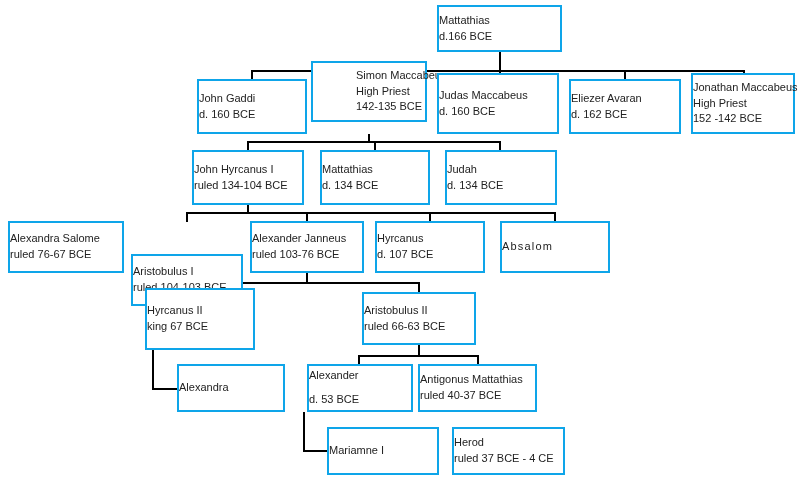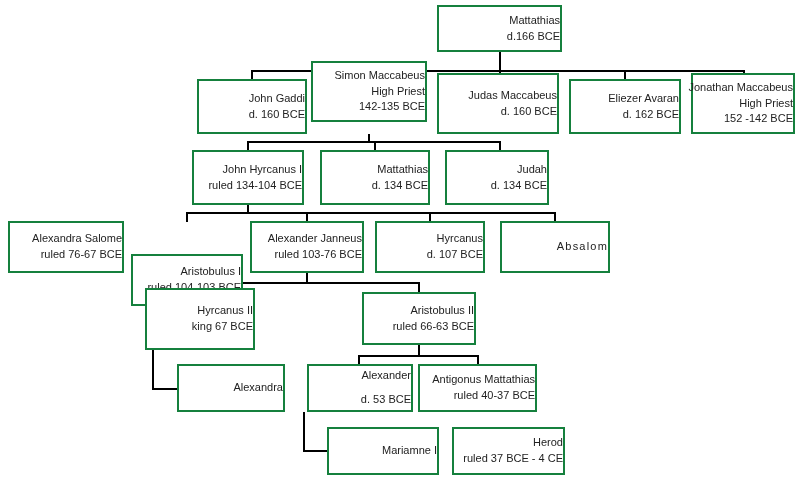--- a/index.html
+++ b/index.html
@@ -11,25 +11,25 @@
     position: relative;
     width: 800px;
     height: 492px;
     background: #ffffff;
     font-family: "Liberation Sans", sans-serif;
     overflow: hidden;
   }
   .node {
     position: absolute;
     box-sizing: border-box;
-    border: 2px solid #15803d;
+    border: 2px solid #0ea5e9;
     background: #ffffff;
     display: flex;
     flex-direction: column;
-    align-items: flex-end;
+    align-items: flex-start;
     justify-content: center;
     text-align: center;
     color: #222222;
     font-size: 11px;
     line-height: 1.45;
     z-index: 2;
   }
   .node .line {
     display: block;
     white-space: nowrap;
@@ -109,25 +109,25 @@
         <span class="line">152 -142 BCE</span>
       </div>
       <div class="node" style="left: 192px; top: 150px; width: 112px; height: 55px;">
         <span class="line">John Hyrcanus I</span>
         <span class="line">ruled 134-104 BCE</span>
       </div>
       <div class="node" style="left: 320px; top: 150px; width: 110px; height: 55px;">
         <span class="line">Mattathias</span>
         <span class="line">d. 134 BCE</span>
       </div>
-      <div class="node" style="left: 445px; top: 150px; width: 104px; height: 55px;">
+      <div class="node" style="left: 445px; top: 150px; width: 112px; height: 55px;">
         <span class="line">Judah</span>
         <span class="line">d. 134 BCE</span>
       </div>
-      <div class="node" style="left: 8px; top: 221px; width: 116px; height: 52px; padding-left: 41px;">
+      <div class="node" style="left: 8px; top: 221px; width: 116px; height: 52px;">
         <span class="line">Alexandra Salome</span>
         <span class="line">ruled 76-67 BCE</span>
       </div>
       <div class="node" style="left: 131px; top: 221px; width: 112px; height: 52px; margin-top: 33px;">
         <span class="line">Aristobulus I</span>
         <span class="line">ruled 104-103 BCE</span>
       </div>
       <div class="node" style="left: 250px; top: 221px; width: 114px; height: 52px;">
         <span class="line">Alexander Janneus</span>
         <span class="line">ruled 103-76 BCE</span>

